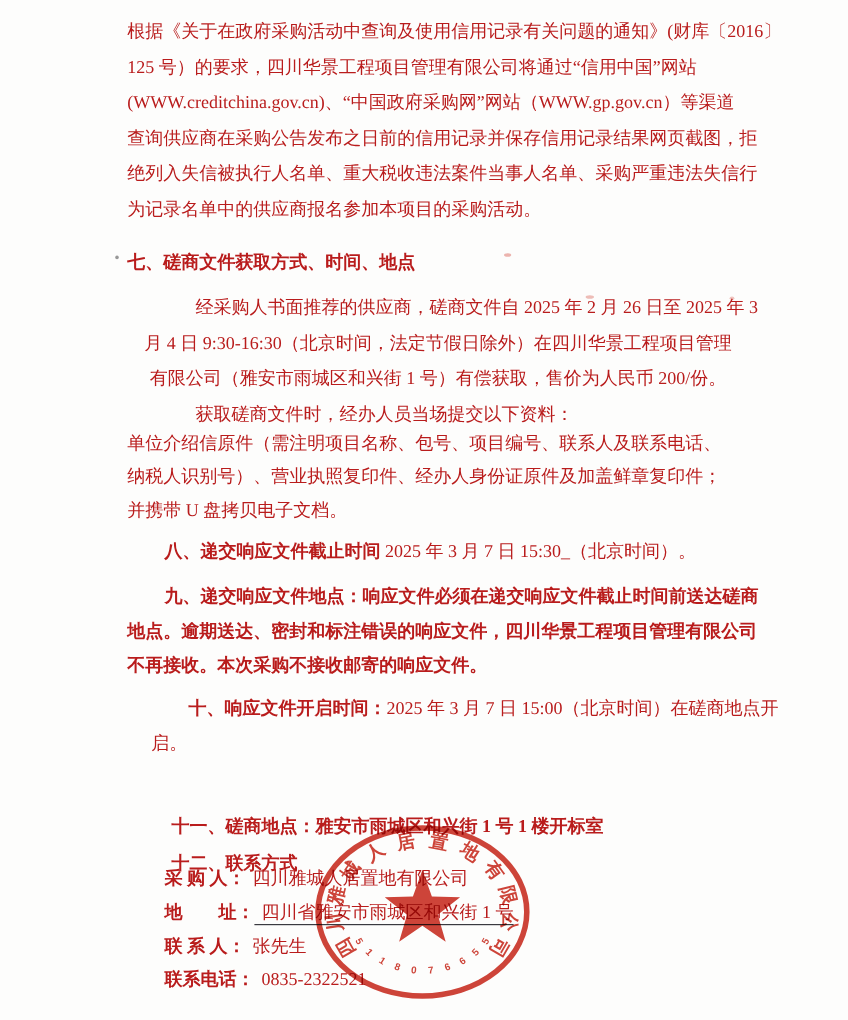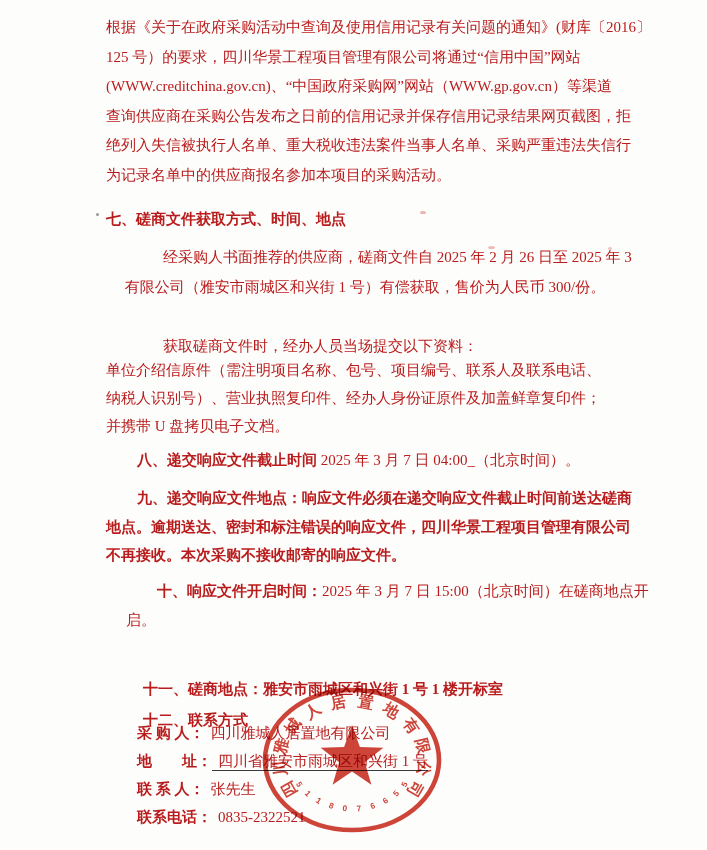--- a/index.html
+++ b/index.html
@@ -58,36 +58,37 @@
     <div class="line">(WWW.creditchina.gov.cn)、“中国政府采购网”网站（WWW.gp.gov.cn）等渠道</div>
     <div class="line">查询供应商在采购公告发布之日前的信用记录并保存信用记录结果网页截图，拒</div>
     <div class="line">绝列入失信被执行人名单、重大税收违法案件当事人名单、采购严重违法失信行</div>
     <div class="line">为记录名单中的供应商报名参加本项目的采购活动。</div>
   </div>
 
   <div class="content heading" style="top:208px;">七、磋商文件获取方式、时间、地点</div>
 
   <div class="content lh295" style="top:243px;text-align:center;">
     <div class="line ind57">经采购人书面推荐的供应商，磋商文件自 2025 年 2 月 26 日至 2025 年 3</div>
-    <div class="line">有限公司（雅安市雨城区和兴街 1 号）有偿获取，售价为人民币 300/份。</div>
+    <div class="line">月 4 日 9:30-16:30（北京时间，法定节假日除外）在四川华景工程项目管理</div>
+    <div class="line">有限公司（雅安市雨城区和兴街 1 号）有偿获取，售价为人民币 200/份。</div>
   </div>
 
   <div class="content lh28" style="top:332px;">
     <div class="line ind57">获取磋商文件时，经办人员当场提交以下资料：</div>
   </div>
 
   <div class="content lh28" style="top:356px;">
     <div class="line">单位介绍信原件（需注明项目名称、包号、项目编号、联系人及联系电话、</div>
     <div class="line">纳税人识别号）、营业执照复印件、经办人身份证原件及加盖鲜章复印件；</div>
     <div class="line">并携带 U 盘拷贝电子文档。</div>
   </div>
 
   <div class="content lh29" style="top:446px;">
     <div class="line ind31">
-      <span class="b">八、递交响应文件截止时间</span><span> 2025 年 3 月 7 日 04:00_（北京时间）。</span>
+      <span class="b">八、递交响应文件截止时间</span><span> 2025 年 3 月 7 日 15:30_（北京时间）。</span>
     </div>
   </div>
 
   <div class="content lh285 b" style="top:484px;">
     <div class="line ind31">
       <span>九、递交响应文件地点：</span><span>响应文件必须在递交响应文件截止时间前送达磋商</span>
     </div>
     <div class="line">地点。逾期送达、密封和标注错误的响应文件，四川华景工程项目管理有限公司</div>
     <div class="line">不再接收。本次采购不接收邮寄的响应文件。</div>
   </div>

